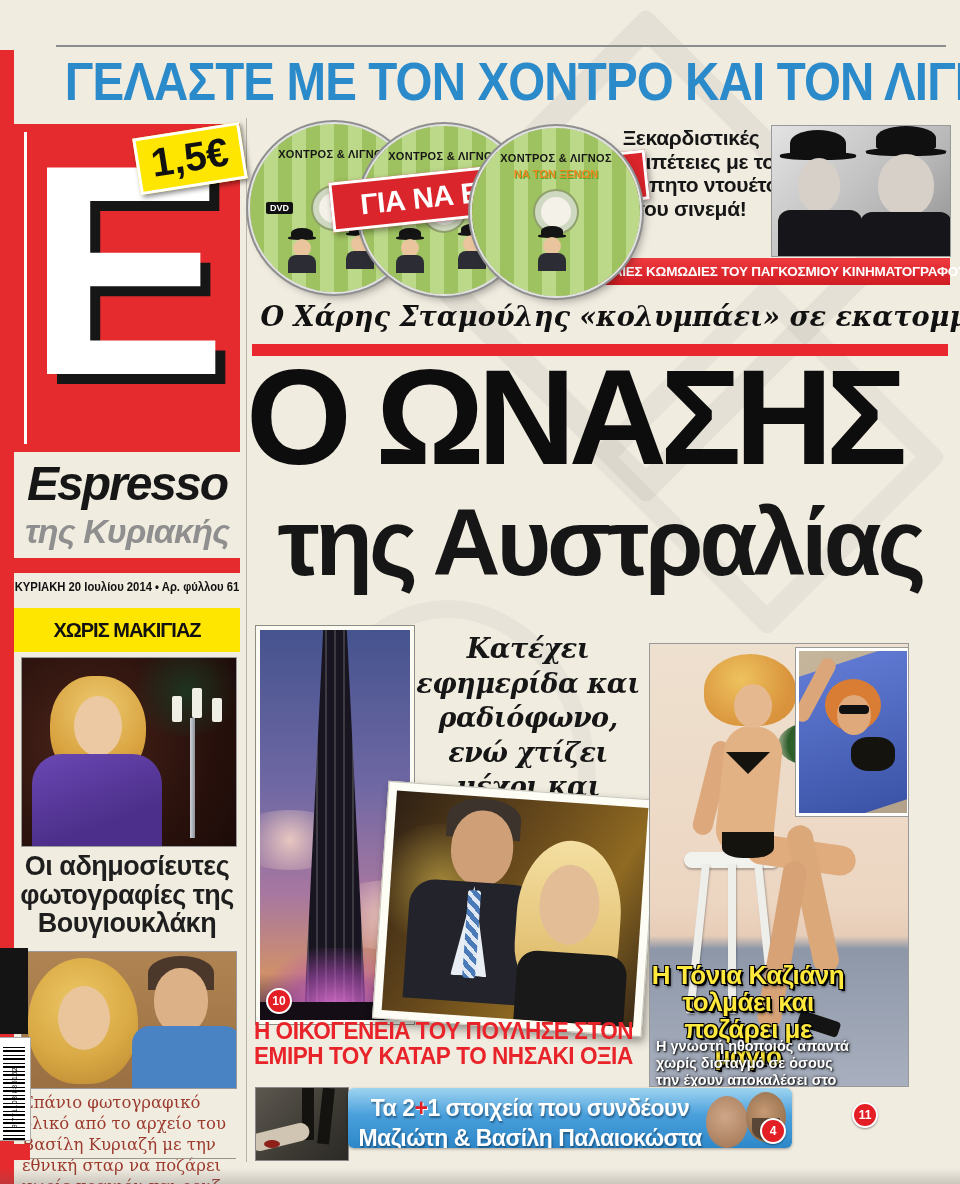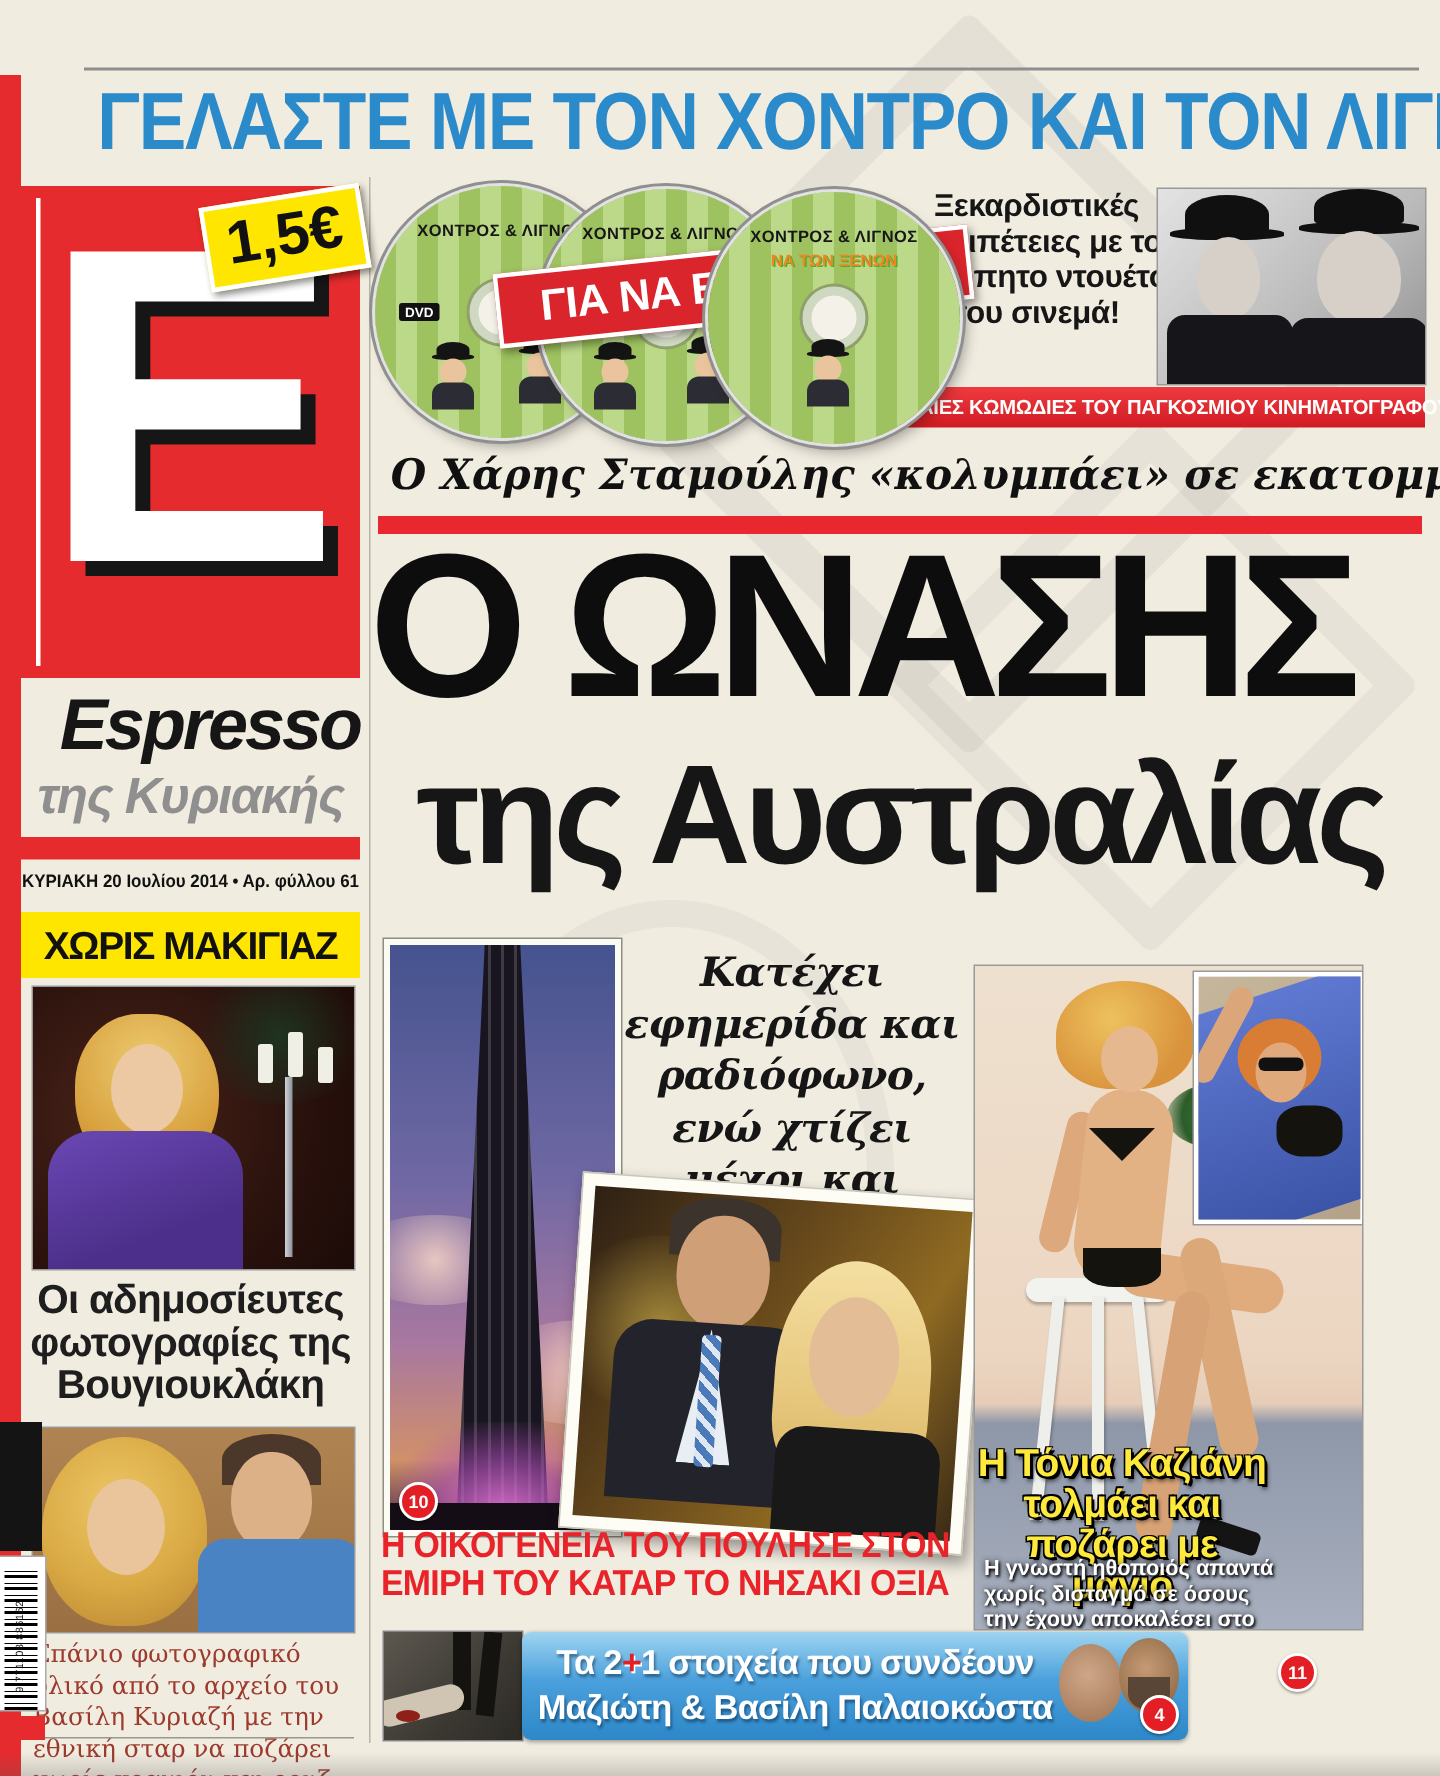--- a/index.html
+++ b/index.html
@@ -26,32 +26,32 @@
     transform:scaleX(.88);transform-origin:center;}
 
   
   .e-box{left:14px;top:124px;width:226px;height:328px;background:#e62b2e;}
   .e-inner-line{left:10px;top:8px;width:3px;height:312px;background:#fff;}
   .e-letter{left:0;top:-26px;width:226px;text-align:center;color:#fff;font-size:300px;
     font-weight:900;line-height:1.15;text-shadow:10px 10px 0 #161616;}
   .price-tag{right:-4px;top:6px;background:#ffe600;border:3px solid #fff;
     box-shadow:2px 3px 5px rgba(0,0,0,.45);transform:rotate(-9deg);
     padding:2px 12px 4px 12px;color:#111;font-size:40px;font-weight:900;}
-  .masthead-title{left:14px;top:456px;width:226px;text-align:right;color:#161616;
+  .masthead-title{left:14px;top:456px;width:226px;text-align:center;color:#161616;
     font-size:48px;font-weight:900;font-style:italic;letter-spacing:-2px;}
   .masthead-sub{left:14px;top:512px;width:226px;text-align:center;color:#8f8f8f;
     font-size:34px;font-weight:900;font-style:italic;letter-spacing:-1px;}
   .red-bar2{left:14px;top:558px;width:226px;height:15px;background:#e62b2e;}
   .dateline{left:7px;top:580px;width:240px;text-align:center;color:#111;
     font-size:12px;font-weight:800;transform:scaleX(.94);transform-origin:center;white-space:nowrap;}
 
   
   .makeup-label{left:14px;top:608px;width:226px;height:44px;background:#ffe600;
     display:flex;align-items:center;justify-content:center;color:#111;
-    font-size:26px;font-weight:900;letter-spacing:-1px;}
+    font-size:20px;font-weight:900;letter-spacing:-1px;}
   .photo-frame{box-shadow:0 0 0 1px #999;}
   .photo-makeup{left:22px;top:658px;width:214px;height:188px;overflow:hidden;
     background:radial-gradient(circle at 30% 45%,#4a241a 0%,#2b120d 60%,#1c0b08 100%);}
   .pm-tree{position:absolute;right:-10px;top:-12px;width:120px;height:90px;border-radius:50%;
     background:radial-gradient(circle,#1e3320 0%,rgba(30,51,32,0) 70%);}
   .pm-hair{position:absolute;left:28px;top:18px;width:96px;height:110px;border-radius:48% 52% 55% 55%;
     background:radial-gradient(circle at 50% 30%,#eccb71 0%,#d9a23f 60%,#b57f2a 100%);}
   .pm-face{position:absolute;left:52px;top:38px;width:48px;height:60px;border-radius:50%;
     background:#ecc9a2;}
   .pm-body{position:absolute;left:10px;top:96px;width:130px;height:92px;border-radius:30px 30px 0 0;
@@ -201,21 +201,21 @@
     text-shadow:2px 2px 0 #000,-1px -1px 0 #000,1px -1px 0 #000,-1px 1px 0 #000,2px 3px 3px rgba(0,0,0,.6);}
   .tonia-caption{position:absolute;left:6px;top:394px;width:196px;color:#fff;
     font-size:14.5px;font-weight:700;line-height:1.18;text-shadow:1px 1px 2px #000,0 0 4px rgba(0,0,0,.7);}
 
   
   .crime-photo{left:256px;top:1088px;width:92px;height:72px;overflow:hidden;
     background:linear-gradient(135deg,#5c5850 0%,#3c3933 60%,#2c2a26 100%);box-shadow:0 0 0 1px #888;}
   .cr-leg{position:absolute;background:#14130f;}
   .cr-body{position:absolute;left:-6px;top:40px;width:60px;height:18px;border-radius:10px;background:#cfc5b2;transform:rotate(-14deg);}
   .cr-red{position:absolute;left:8px;top:52px;width:16px;height:8px;border-radius:50%;background:#8d2018;}
-  .blue-strip{left:348px;top:1088px;width:444px;height:72px;border-radius:6px;overflow:hidden;
+  .blue-strip{left:348px;top:1088px;width:444px;height:60px;border-radius:6px;overflow:hidden;
     background:linear-gradient(180deg,#9ed4f0 0%,#4aa0dc 45%,#2d87c8 100%);box-shadow:0 1px 3px rgba(0,0,0,.35);}
   .bs-text{position:absolute;left:6px;top:6px;width:352px;text-align:center;color:#fff;
     font-size:23px;font-weight:900;letter-spacing:-.5px;line-height:1.3;
     text-shadow:1px 2px 2px rgba(0,30,60,.5);white-space:nowrap;}
   .bs-plus{color:#e31e24;text-shadow:1px 1px 0 #fff;}
   .bs-face{position:absolute;border-radius:50%;}
   .bs-face1{left:358px;top:8px;width:42px;height:52px;background:radial-gradient(circle at 45% 40%,#cfa788 0%,#a87d5c 80%);}
   .bs-face2{left:398px;top:4px;width:40px;height:50px;background:radial-gradient(circle at 45% 40%,#c69a74 0%,#8f6a48 80%);}
   .bs-beard{position:absolute;left:404px;top:30px;width:28px;height:22px;border-radius:0 0 50% 50%;background:#5a4636;}
   .ref-badge{display:flex;align-items:center;justify-content:center;width:22px;height:22px;

